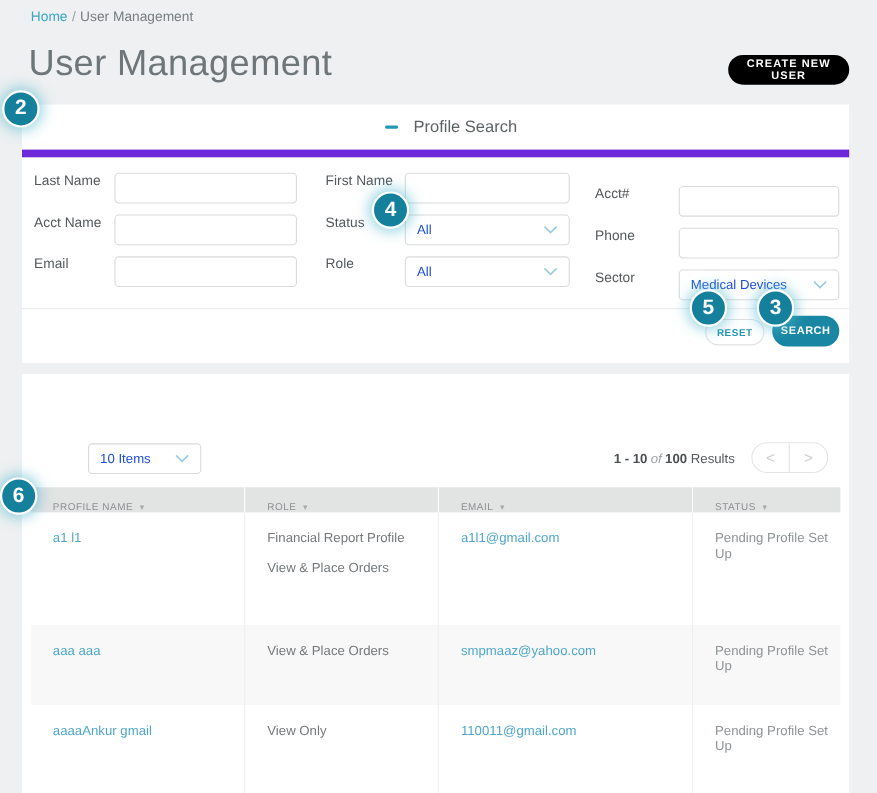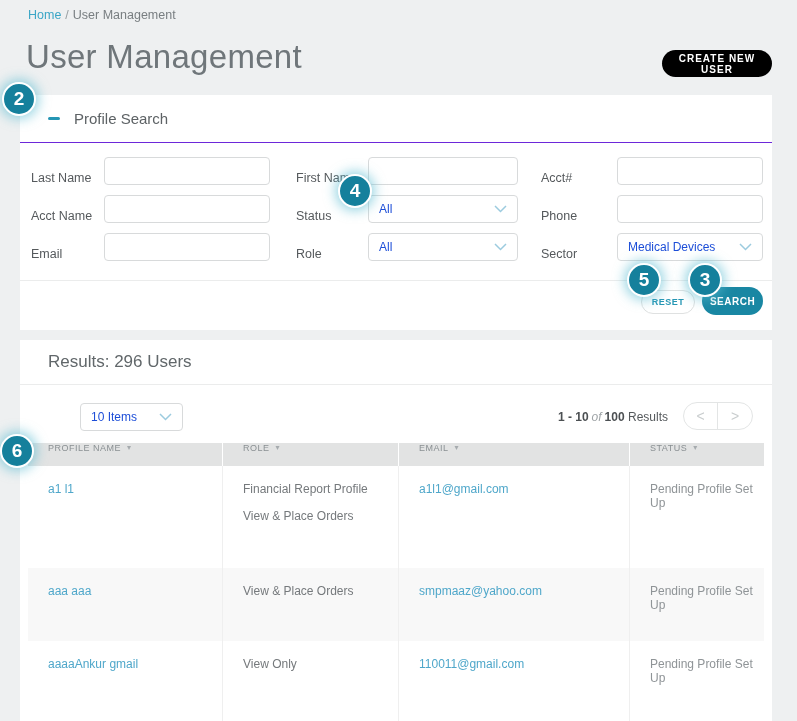--- a/index.html
+++ b/index.html
@@ -17,30 +17,30 @@
 
   .btn-create { position:absolute; left:662px; top:50px; width:110px; height:27px; border:none;
     background:#000000; color:#fff; font-family:inherit; font-size:10px; font-weight:bold;
     letter-spacing:1px; border-radius:14px; cursor:pointer; }
 
   
   .panel { position:absolute; background:#fff; }
   .panel-search { left:20px; top:95px; width:752px; height:235px; }
   .panel-results { left:20px; top:340px; width:752px; height:381px; }
 
-  .panel-hd { height:48px; border-bottom:1px solid #6d28d9; display:flex; align-items:center; padding-left:28px; }
+  .panel-hd { height:48px; border-bottom:7px solid #6d28d9; display:flex; align-items:center; padding-left:28px;justify-content:center; }
   .minus-icon { display:inline-block; width:12px; height:3px; background:#2596b4; border-radius:2px; margin-right:14px; cursor:pointer; }
   .panel-hd-title { font-size:15px; color:#5d6265; }
 
   
   .form-col { position:absolute; top:62px; display:flex; flex-direction:column; gap:10px; }
   .col-1 { left:11px; }
   .col-2 { left:276px; }
-  .col-3 { left:521px; }
-  .field-row { display:flex; align-items:flex-end; height:28px; }
+  .col-3 { left:521px;margin-top:12px; }
+  .field-row { display:flex; align-items:flex-start; height:28px; }
   .f-label { font-size:12.5px; color:#55595c; }
   .col-1 .f-label { width:73px; }
   .col-2 .f-label { width:72px; }
   .col-3 .f-label { width:76px; }
   .f-input { height:28px; border:1px solid #d8dadb; border-radius:4px; background:#fff; font-family:inherit; font-size:12px; color:#55595c; padding:0 8px; }
   .col-1 .f-input { width:166px; }
   .col-2 .f-input, .col-2 .f-select { width:150px; }
   .col-3 .f-input { width:146px; }
   .col-3 .f-select { width:146px; }
   .f-select { height:28px; border:1px solid #d8dadb; border-radius:4px; background:#fff; display:flex; align-items:center; justify-content:space-between; padding:0 10px; cursor:pointer; }
@@ -61,21 +61,21 @@
   .pag-text b { font-weight:bold; color:#4c5053; }
   .pag-of { font-style:italic; color:#9fa4a7; margin:0 3px; }
   .pager { position:absolute; left:663px; top:62px; width:70px; height:28px; border:1px solid #e3e5e5; border-radius:14px; display:flex; background:#fff; }
   .pager-btn { width:50%; display:flex; align-items:center; justify-content:center; color:#c9cdce; font-size:14px; cursor:pointer; }
   .pager-btn:first-child { border-right:1px solid #e3e5e5; }
 
   
   .table { position:absolute; left:8px; top:103px; width:736px; }
   .t-row { display:flex; width:736px; }
   .t-head { background:#e2e3e3; height:23px; }
-  .t-head .t-cell { display:flex; align-items:flex-start; font-size:9px; color:#8a9093; letter-spacing:.5px; cursor:pointer; }
+  .t-head .t-cell { display:flex; align-items:flex-end; font-size:9px; color:#8a9093; letter-spacing:.5px; cursor:pointer; }
   .sort-icon { font-size:8px; color:#a6abae; margin-left:6px; }
   .t-cell { padding-left:20px; }
   .c0 { width:195px; } .c1 { width:176px; } .c2 { width:231px; } .c3 { width:134px; }
   .t-head .t-cell { border-right:1px solid #fff; }
   .t-head .t-cell:last-child { border-right:none; }
   .t-body .t-cell { border-right:1px solid #efefef; padding-top:16px; font-size:12px; }
   .t-body .t-cell:last-child { border-right:none; }
   .row-0 { height:102px; background:#fff; }
   .row-1 { height:73px; background:#f8f8f8; }
   .row-2 { height:80px; background:#fff; }
@@ -179,23 +179,20 @@
         </div>
       </div>
     </div>
 
     <div class="btn-divider"></div>
     <button class="btn-reset">RESET</button>
     <button class="btn-search">SEARCH</button>
   </div>
 
   <div class="panel panel-results">
-    <div class="results-hd">
-      <span class="results-title">Results: 296 Users</span>
-    </div>
 
     <span class="show-label">Show</span>
     <div class="f-select show-select">
       <span class="sel-val">10 Items</span>
       <span class="chev">
           <svg width="13" height="8" viewBox="0 0 13 8">
             <polyline points="1,1 6.5,6.5 12,1" fill="none" stroke="#9ccbdf" stroke-width="1.5"></polyline>
           </svg>
         </span>
     </div>

